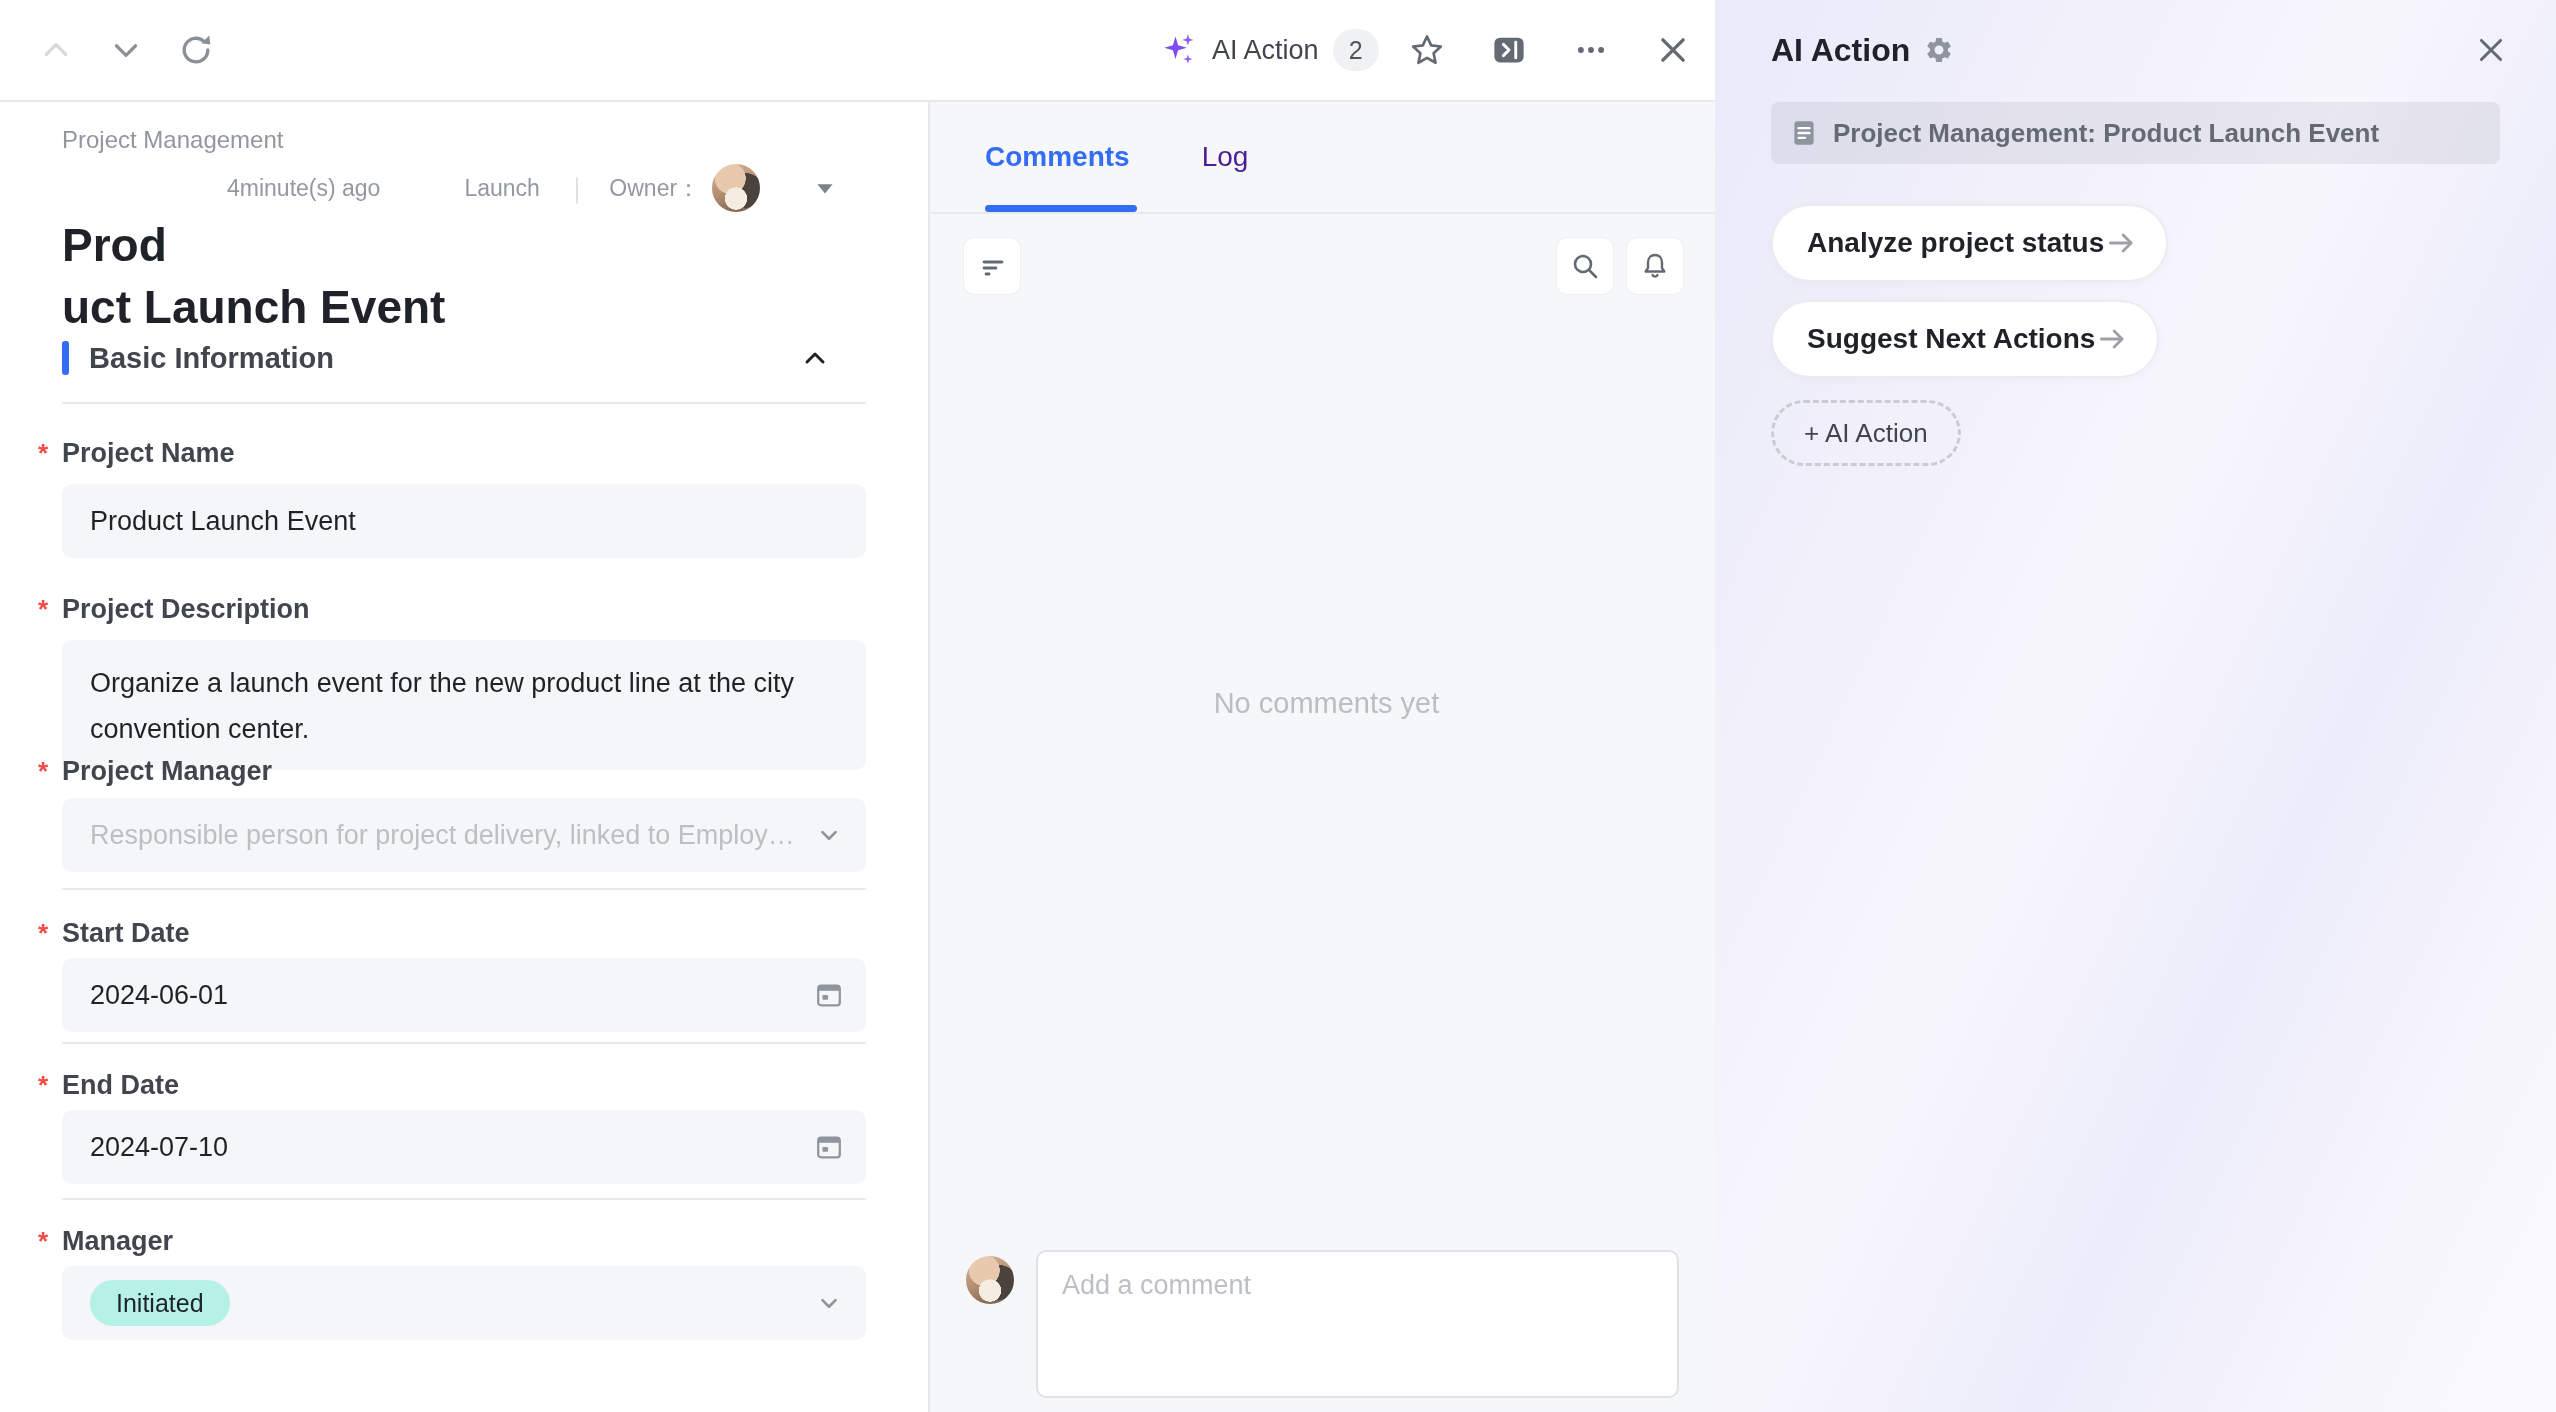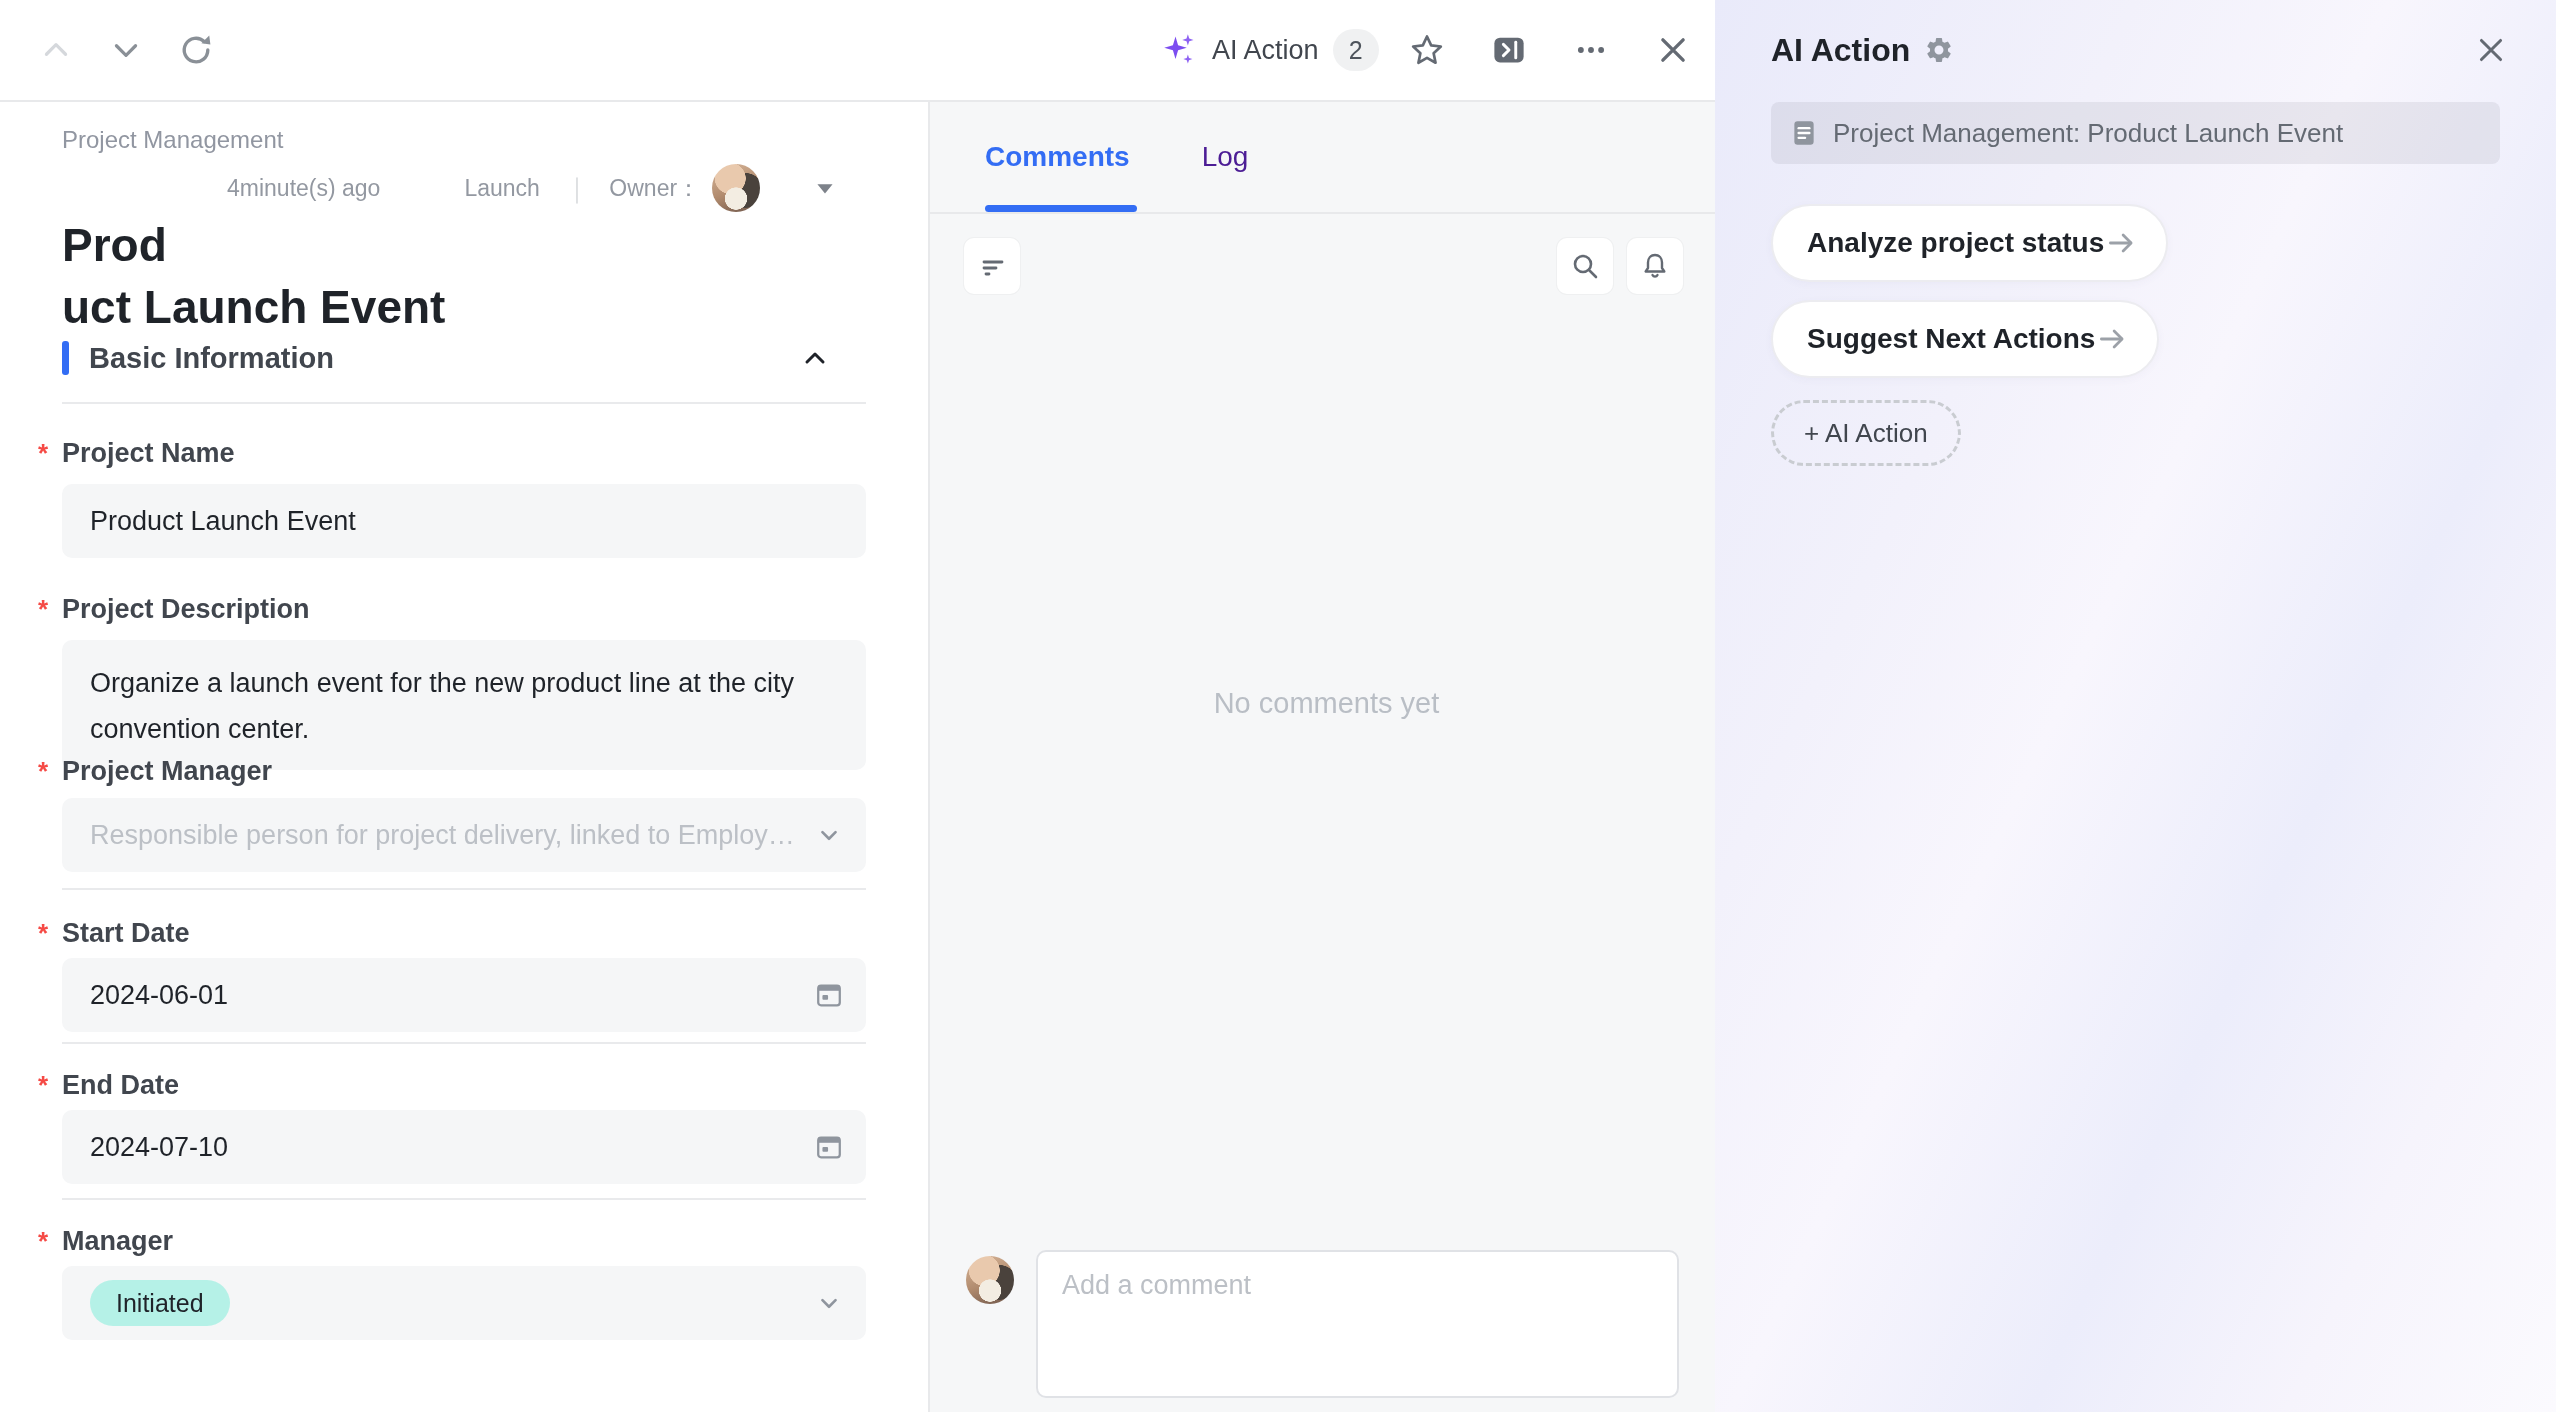--- a/index.html
+++ b/index.html
@@ -78,21 +78,21 @@
 
   
   .right { position:absolute; left:1715px; top:0; width:841px; height:100%; padding:0 56px;
     background:linear-gradient(115deg,#e9eafa 0%,#f2f1fb 28%,#f8f6fd 45%,#ecedfb 65%,#f6f4fc 82%,#fbfafe 100%); }
   .r-hdr { margin-top:26px; height:48px; display:flex; align-items:center; }
   .r-title { font-size:32px; font-weight:bold; color:#1f2329; }
   .r-gear { margin-left:14px; display:flex; cursor:pointer; }
   .r-close { margin-left:auto; margin-right:-8px; display:flex; cursor:pointer; }
   .chip { margin-top:28px; height:62px; background:rgba(31,35,41,0.07); border-radius:8px;
     display:flex; align-items:center; padding:0 18px; gap:14px; font-size:26px; color:#646a73; }
-  .chip-text { white-space:nowrap; overflow:hidden; text-overflow:ellipsis; }
+  .chip-text { white-space:nowrap; overflow:hidden; text-overflow:ellipsis;font-weight:bold; }
   .action-btn { margin-top:18px; height:78px; border-radius:40px; background:#fff;
     border:2px solid #ececf0; box-shadow:0 2px 8px rgba(80,80,120,0.04);
     display:inline-flex; align-items:center; padding:0 28px 0 34px;
     font-size:28px; font-weight:bold; color:#1f2329; cursor:pointer; }
   .first-action { margin-top:40px; }
   .btn-col { display:flex; flex-direction:column; align-items:flex-start; }
   .add-btn { margin-top:22px; height:66px; border-radius:36px; border:3px dashed #c9ccd1;
     display:inline-flex; align-items:center; padding:0 30px; font-size:26px; color:#41464e; cursor:pointer; }
 </style>
 </head>

